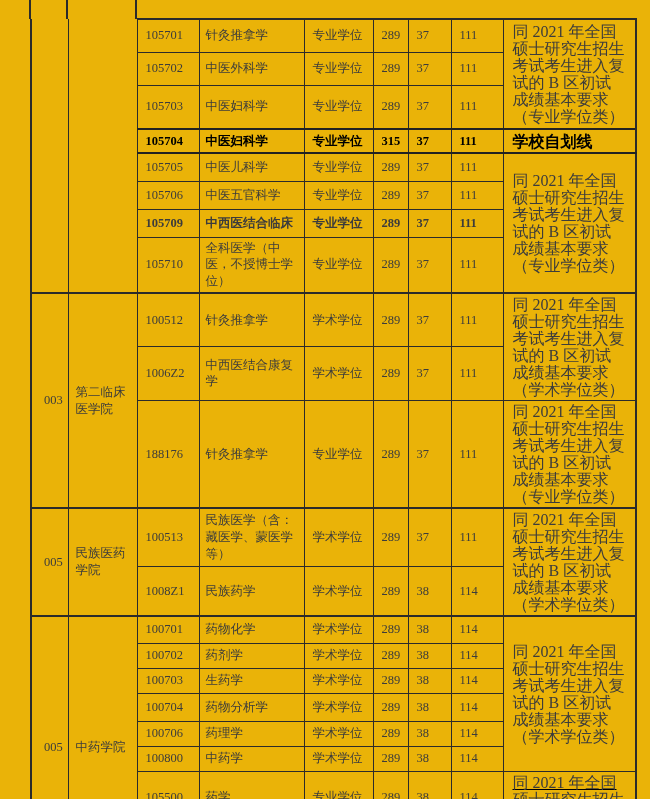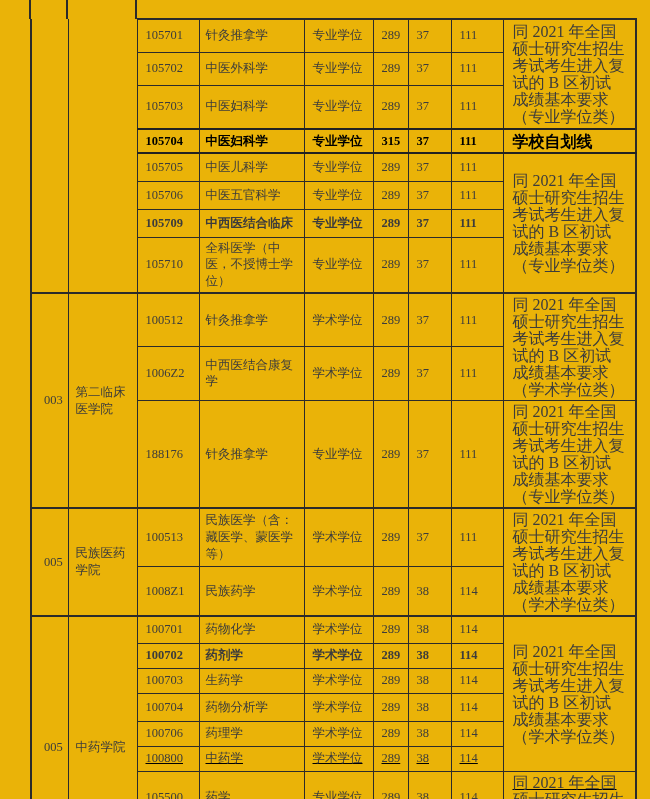--- a/index.html
+++ b/index.html
@@ -217,21 +217,21 @@
           <td class="col-code" rowspan="8">005</td>
           <td class="col-college" rowspan="8">中药学院</td>
           <td class="col-pcode">100701</td>
           <td class="col-pname">药物化学</td>
           <td class="col-degree">学术学位</td>
           <td class="col-num">289</td>
           <td class="col-num">38</td>
           <td class="col-num">114</td>
           <td class="col-remark" rowspan="6">同 2021 年全国硕士研究生招生考试考生进入复试的 B 区初试成绩基本要求（学术学位类）</td>
         </tr>
-        <tr style="height: 25px; font-weight: bold;">
+        <tr style="height: 25px;">
           <td class="col-pcode">100702</td>
           <td class="col-pname">药剂学</td>
           <td class="col-degree">学术学位</td>
           <td class="col-num">289</td>
           <td class="col-num">38</td>
           <td class="col-num">114</td>
         </tr>
         <tr style="height: 25px;">
           <td class="col-pcode">100703</td>
           <td class="col-pname">生药学</td>
@@ -249,21 +249,21 @@
           <td class="col-num">114</td>
         </tr>
         <tr style="height: 25px; margin-top: 37px;">
           <td class="col-pcode">100706</td>
           <td class="col-pname">药理学</td>
           <td class="col-degree">学术学位</td>
           <td class="col-num">289</td>
           <td class="col-num">38</td>
           <td class="col-num">114</td>
         </tr>
-        <tr style="height: 25px; text-decoration: underline;">
+        <tr style="height: 25px;">
           <td class="col-pcode">100800</td>
           <td class="col-pname">中药学</td>
           <td class="col-degree">学术学位</td>
           <td class="col-num">289</td>
           <td class="col-num">38</td>
           <td class="col-num">114</td>
         </tr>
         <tr style="height: 47px; text-decoration: underline;">
           <td class="col-pcode">105500</td>
           <td class="col-pname">药学</td>

